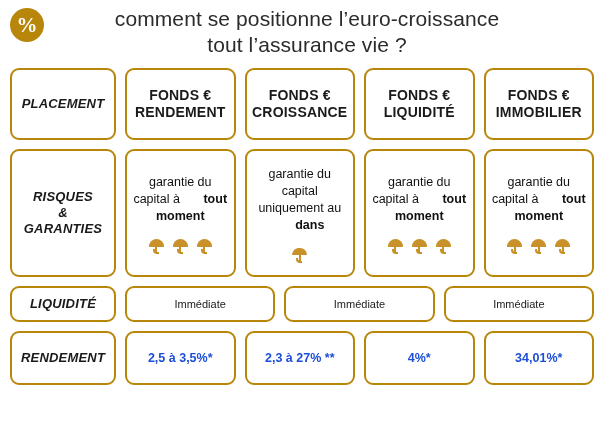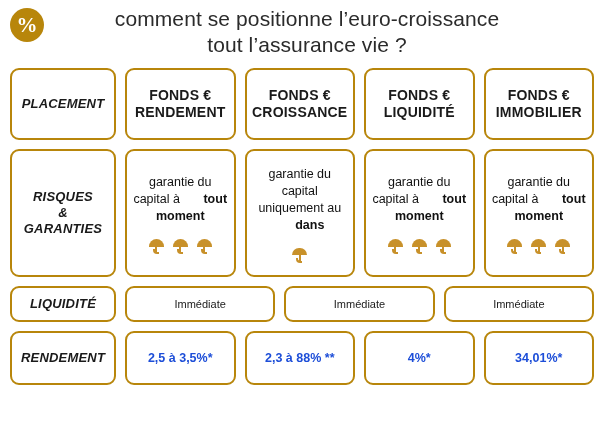--- a/index.html
+++ b/index.html
@@ -304,21 +304,21 @@
         <span class="liquidity-val">Immédiate</span>
       </div>
     </div>
 
     <div class="row row-rendement">
       <div class="cell label">RENDEMENT</div>
       <div class="cell col">
         <span class="rendement-val">2,5 à 3,5%*</span>
       </div>
       <div class="cell col">
-        <span class="rendement-val">2,3 à 88% **</span>
+        <span class="rendement-val">2,3 à 27% **</span>
       </div>
       <div class="cell col">
         <span class="rendement-val">4%*</span>
       </div>
       <div class="cell col">
         <span class="rendement-val">34,01%*</span>
       </div>
     </div>
 
   </div>

